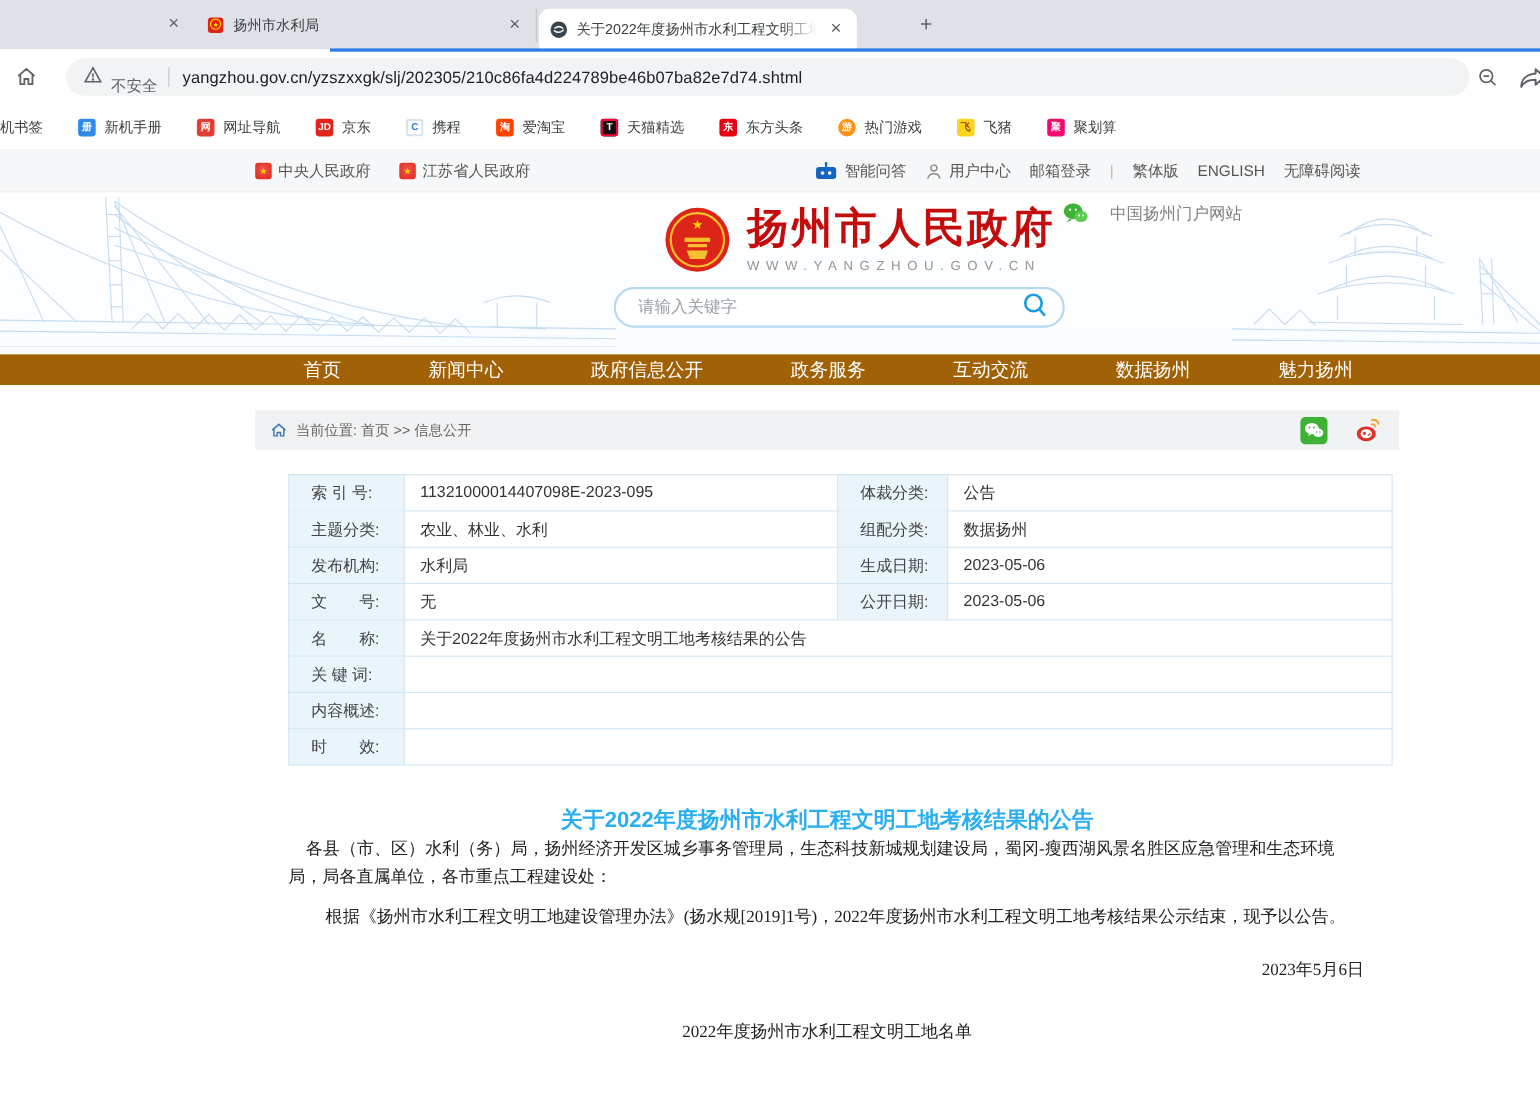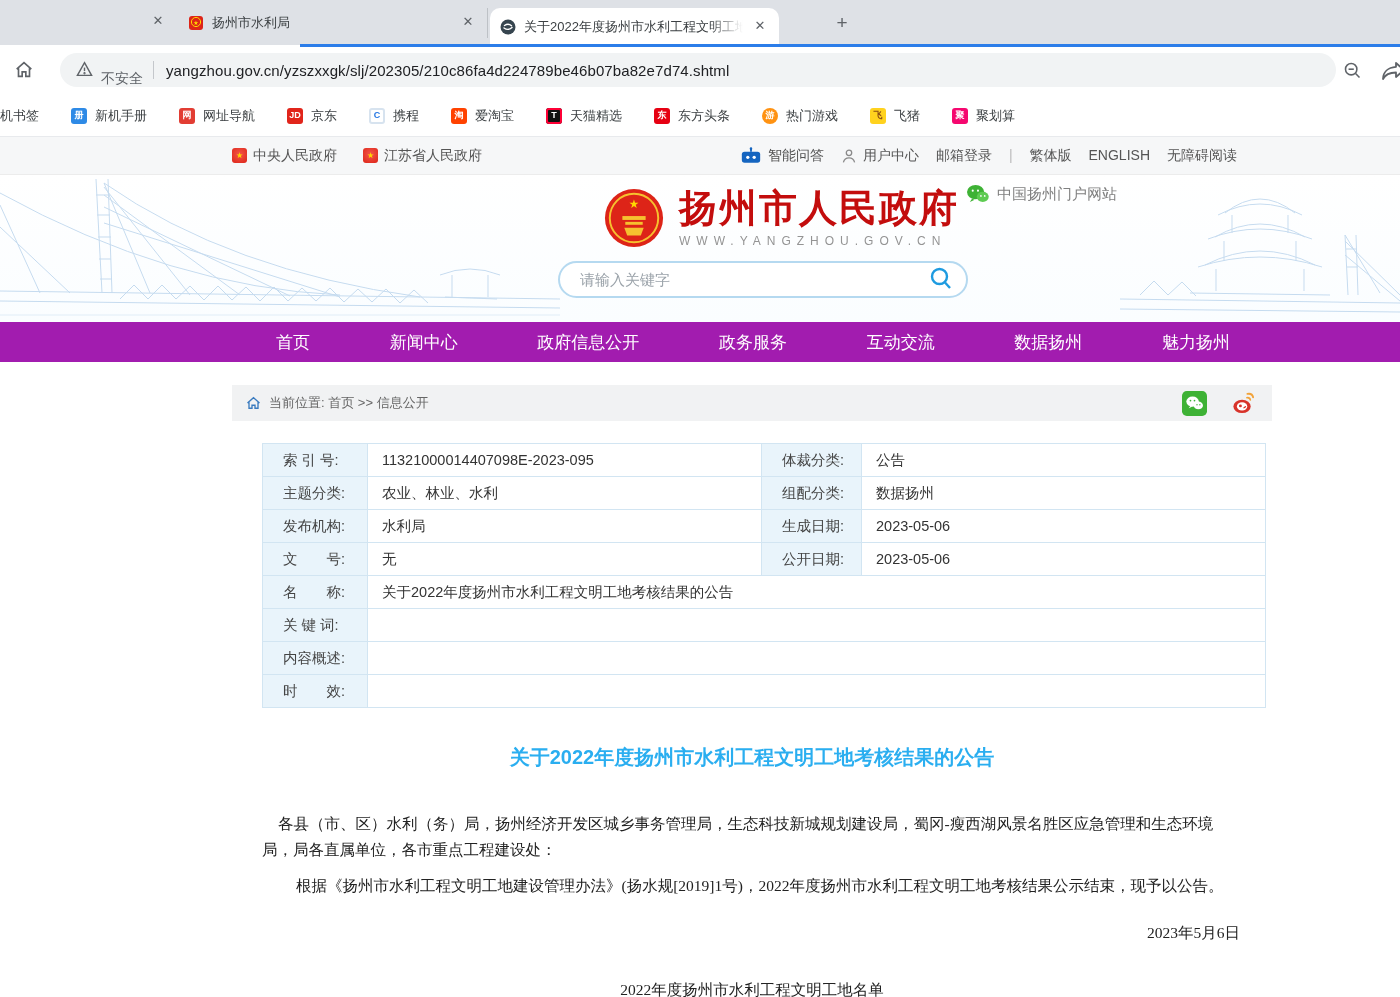--- a/index.html
+++ b/index.html
@@ -47,48 +47,48 @@
   .gov-right{margin-left:auto;display:flex;align-items:flex-start;gap:17px}
   .gov-right .item{display:flex;align-items:center;gap:6px;cursor:pointer}
   .gov-right .sep{color:#bbb}
 
   
   .banner{position:relative;height:147px;background:linear-gradient(180deg,#ffffff,#fafdff)}
   .banner-art{position:absolute;top:0;pointer-events:none;opacity:.65}
   .logo-wrap{position:absolute;left:603px;top:12px;display:flex;align-items:flex-start;gap:14px}
   .site-name{font-size:38px;font-weight:bold;color:#c30d0d;letter-spacing:2px;line-height:42px}
   .site-url{font-size:12px;color:#949494;letter-spacing:6px;margin-top:5px}
-  .portal{position:absolute;left:966px;top:9px;display:flex;align-items:center;gap:8px;color:#808080;font-size:15px}
+  .portal{position:absolute;left:966px;top:9px;display:flex;align-items:center;gap:20px;color:#808080;font-size:15px}
   .searchbar{position:absolute;left:558px;top:86px;width:410px;height:37px;border:2px solid #b5d9f0;
     border-radius:19px;background:#fff;display:flex;align-items:center;padding:0 12px 0 20px}
   .searchbar input{flex:1;border:none;outline:none;font-size:15px;color:#333;background:transparent;
     font-family:"Liberation Sans","DejaVu Sans",sans-serif}
   .searchbar input::placeholder{color:#9aa2a9}
 
   
-  .main-nav{height:40px;background:#a21caf}
+  .main-nav{height:28px;background:#a16207}
   .main-nav .inner{margin-left:232px;width:1040px;height:100%;display:flex;align-items:center;
     justify-content:space-between;padding:0 42px 0 44px}
   .nav-item{color:#fff;font-size:17px;cursor:pointer;text-decoration:none;white-space:nowrap}
 
   
   .container{width:1040px;margin-left:232px}
   .breadcrumb{margin-top:23px;height:36px;background:#f1f2f3;display:flex;align-items:center;
     padding:0 14px;font-size:13px;color:#666;gap:8px}
   .bc-share{margin-left:auto;display:flex;align-items:center;gap:24px;padding-right:2px}
 
   table.meta{margin:22px 7px 0 30px;width:1003px;border-collapse:collapse;font-size:14.5px;table-layout:fixed}
   table.meta td{border:1px solid #d2e5f2;height:33px;padding:0 10px 0 14px;color:#333;overflow:hidden;white-space:nowrap}
   table.meta td.lbl{background:#e9f4fb;padding-left:20px;color:#444}
 
   .article{padding:0 30px;font-family:"Liberation Serif","DejaVu Serif",serif}
   .art-title{margin-top:36px;text-align:center;font-size:20px;font-weight:bold;color:#2aaef0;
     font-family:"Liberation Sans","DejaVu Sans",sans-serif}
   .para{font-size:15.5px;line-height:26px;color:#222}
-  .para.p1{margin-top:40px;text-indent:16px}
+  .para.p1{text-indent:16px}
   .para.p2{margin-top:10px;text-indent:34px}
   .art-date{margin-top:24px;text-align:right;font-size:15.5px;color:#222;padding-right:2px}
   .list-heading{margin-top:36px;text-align:center;font-size:15.5px;color:#222}
 </style>
 </head>
 <body>
 
 <div class="tabstrip">
   <span class="tab-close stub-close">✕</span>
 

